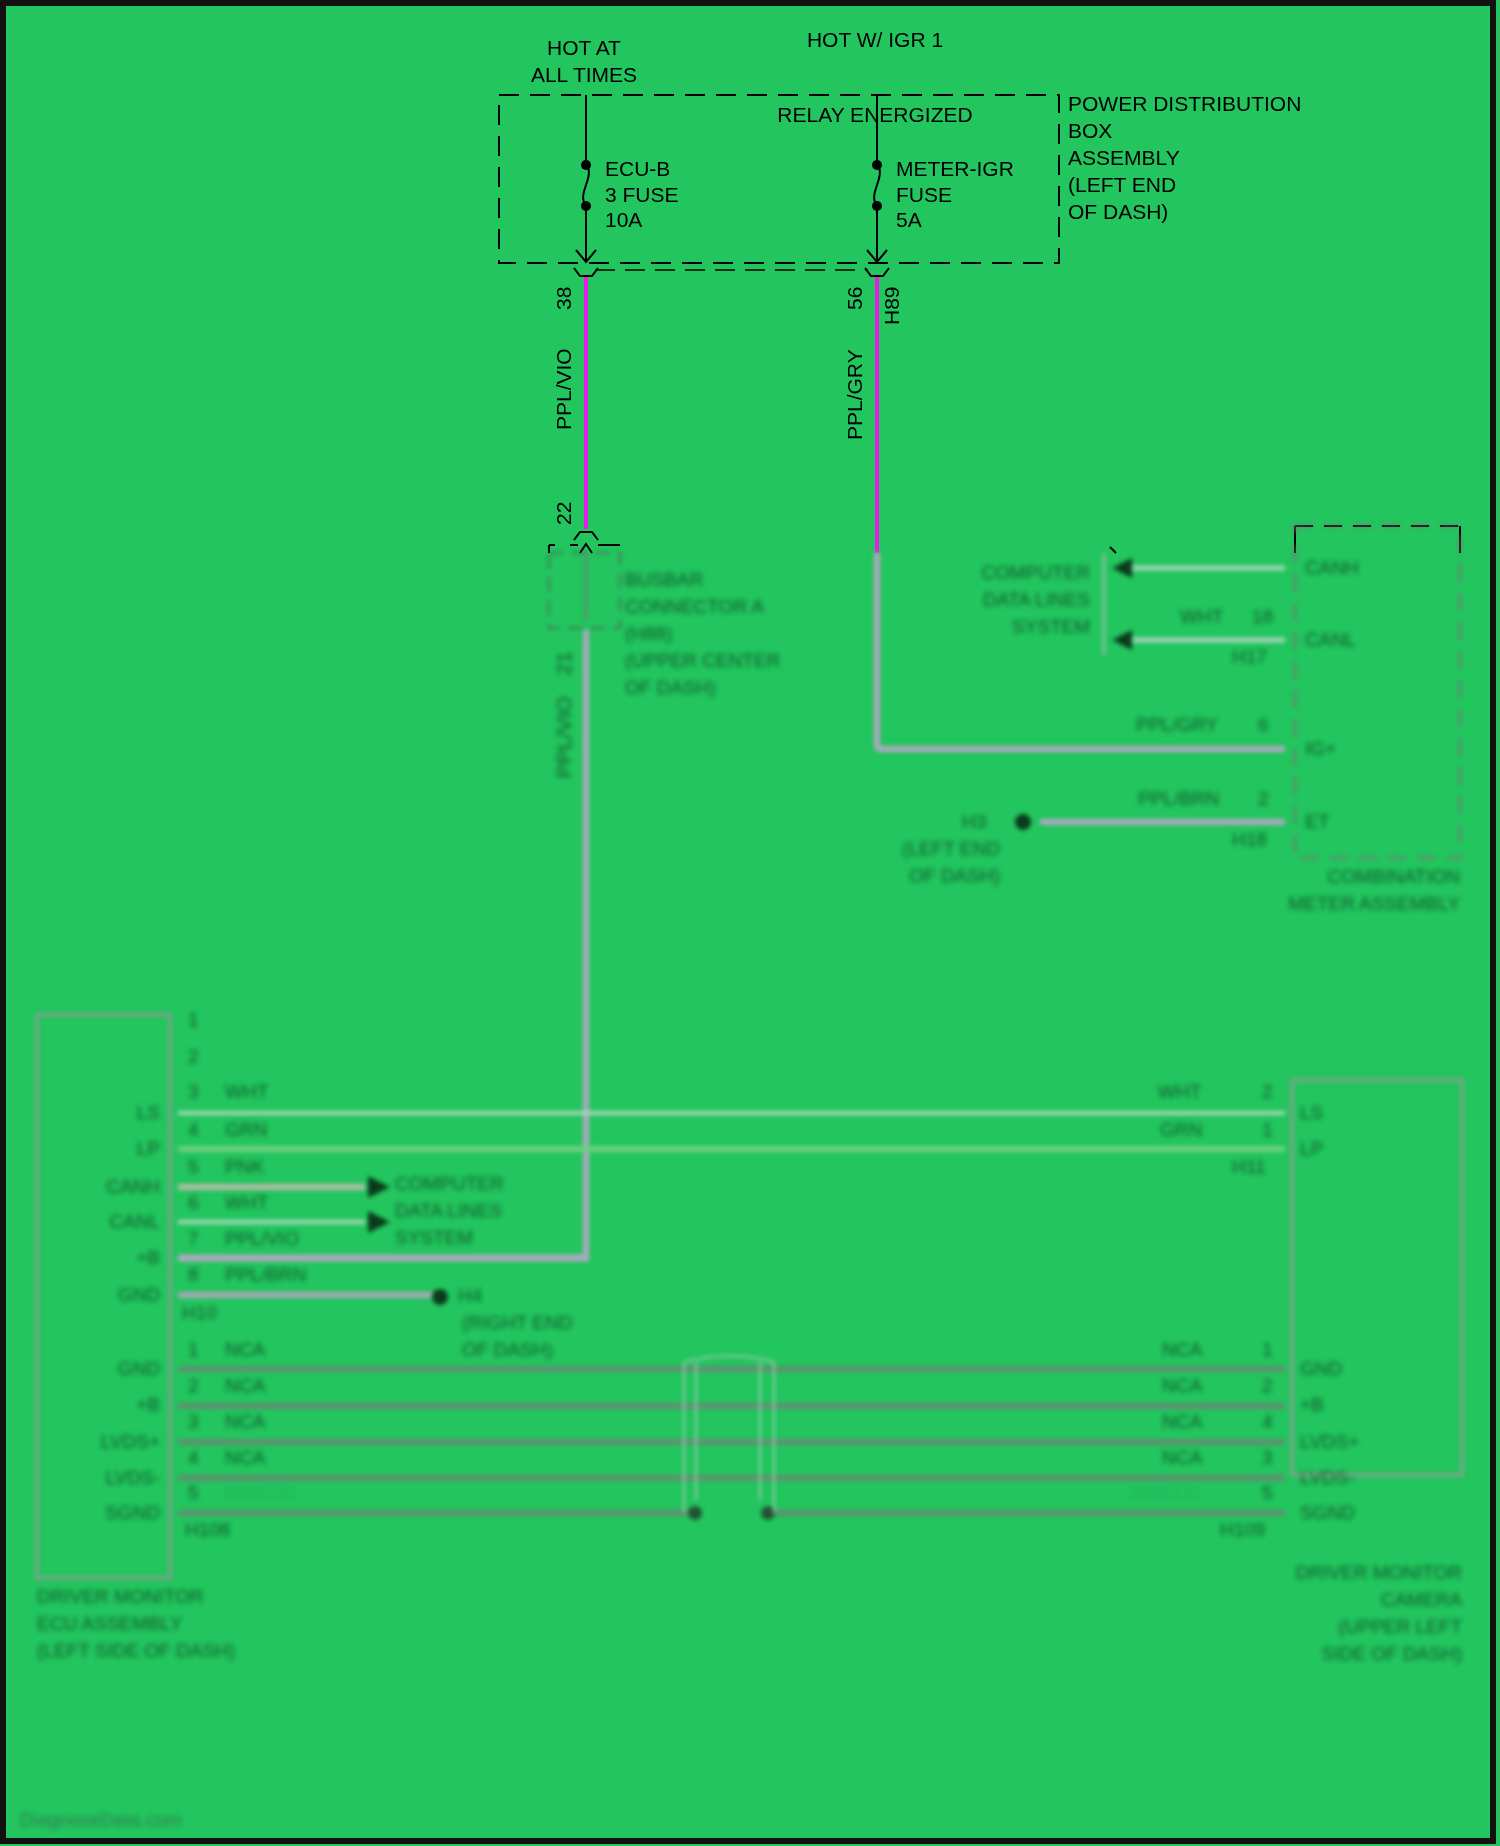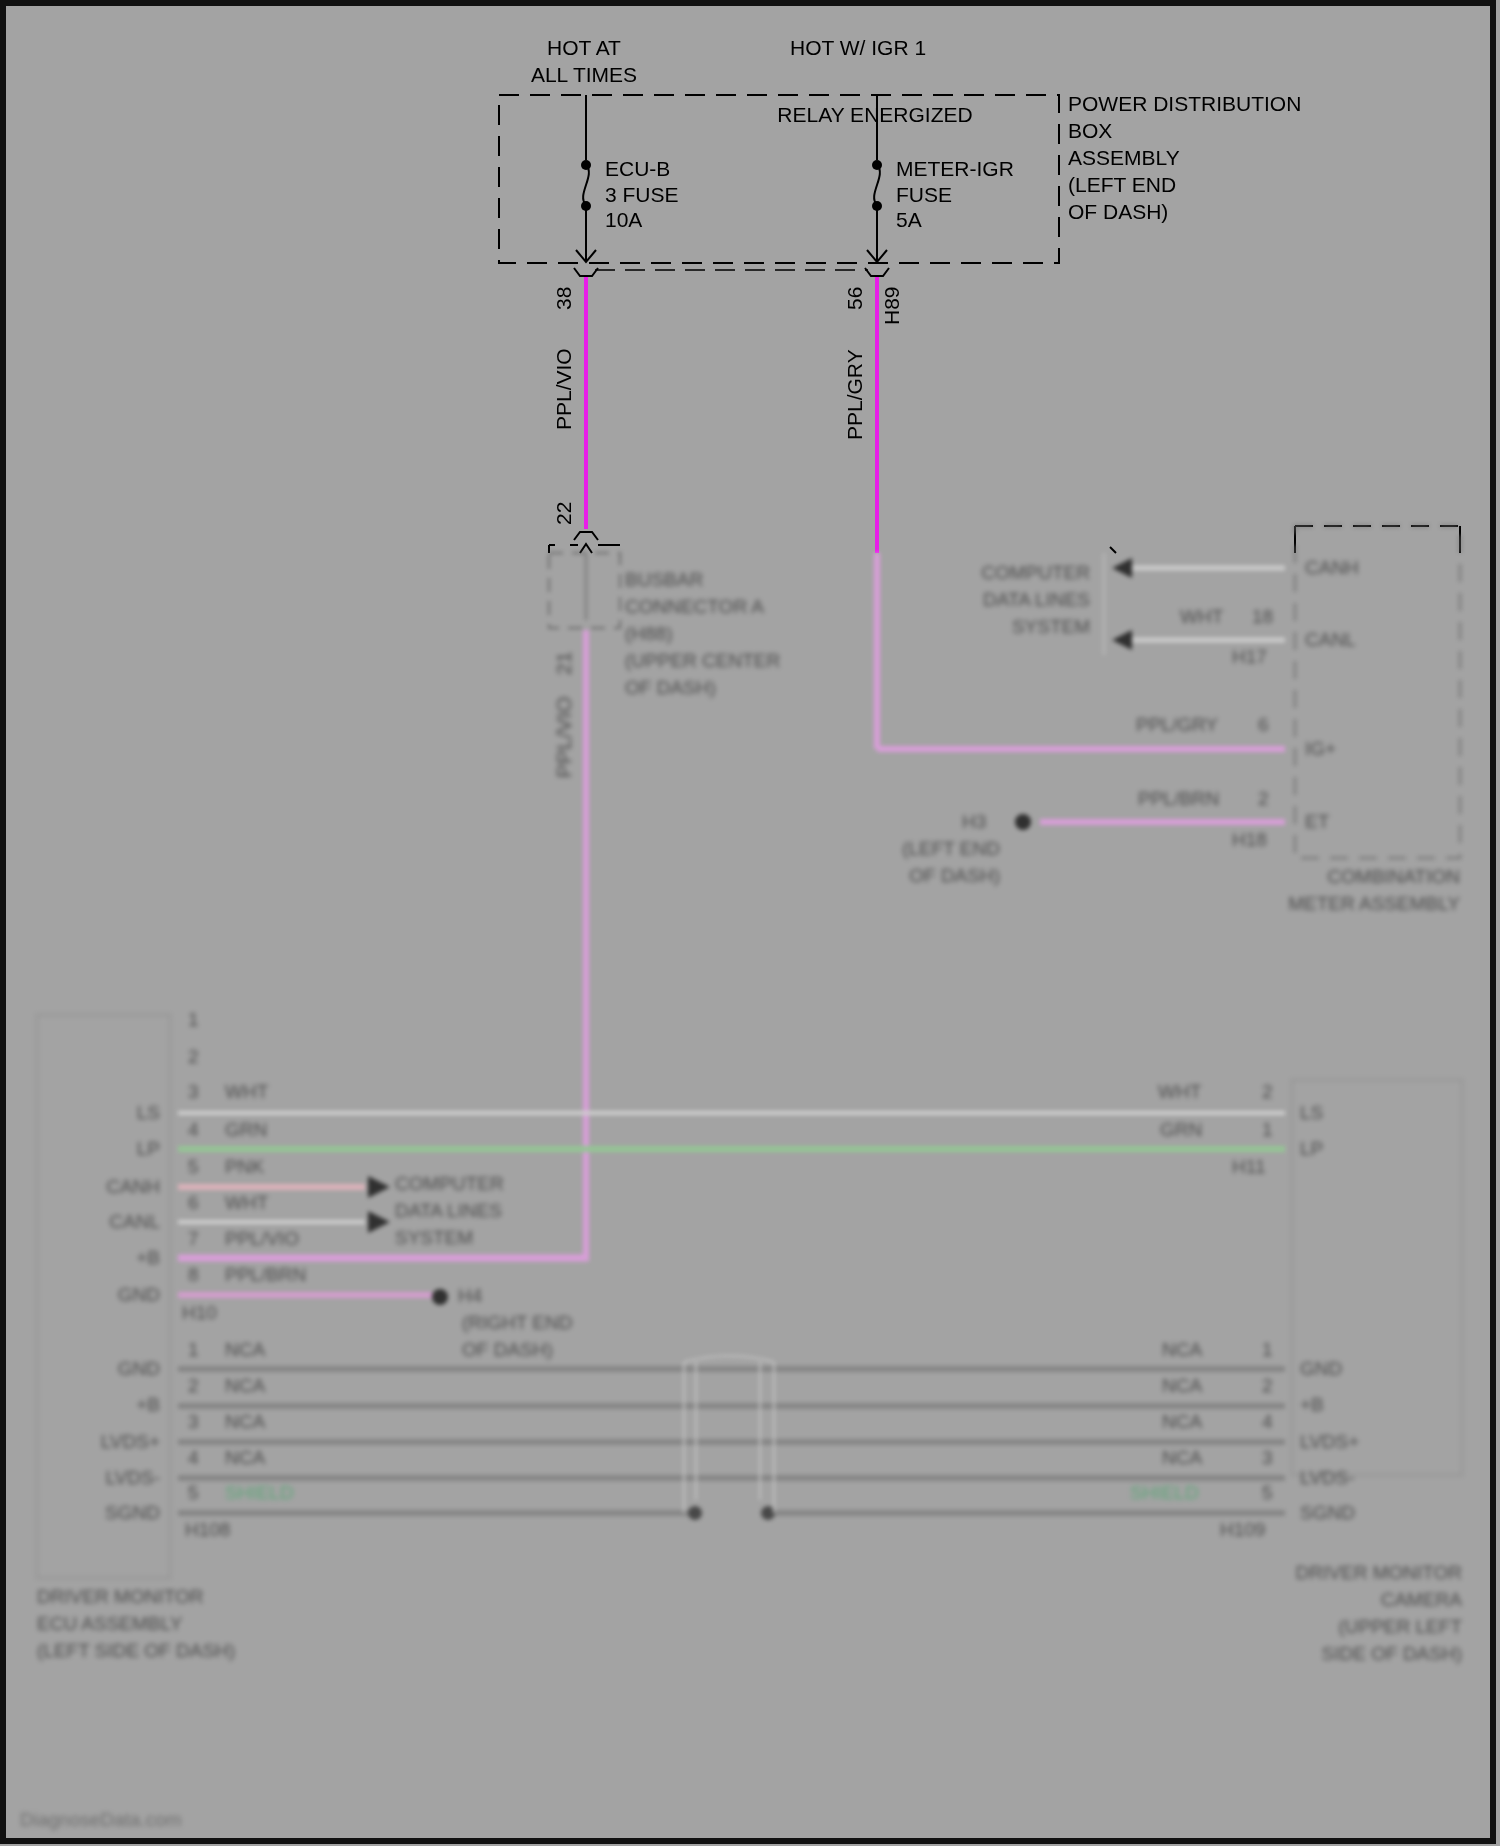--- a/index.html
+++ b/index.html
@@ -1,16 +1,16 @@
 <!DOCTYPE html>
 <html><head>
 <meta charset="utf-8">
 <style>
   html, body { margin:0; padding:0; background:#fff; }
-  #canvas { position:relative; width:1500px; height:1846px; background:#a3a3a3; overflow:hidden; font-family:"Liberation Sans", sans-serif; }
+  #canvas { position:relative; width:1500px; height:1846px; background:#22c55e; overflow:hidden; font-family:"Liberation Sans", sans-serif; }
   #frame { position:absolute; left:0; top:0; width:1500px; height:1846px; }
   .lbl { position:absolute; font-family:"Liberation Sans", sans-serif; font-size:21px; color:#000; line-height:27px; white-space:pre; }
   .sm { font-size:19px; line-height:24px; }
   .vert { position:absolute; font-family:"Liberation Sans", sans-serif; font-size:21px; color:#000; transform:rotate(-90deg); transform-origin:left top; white-space:pre; }
   .blurred { filter:blur(2.6px); opacity:0.55; }
   #blur-region { position:absolute; left:0; top:553px; width:1500px; height:1293px; }
   .r { text-align:right; }
 </style>
 </head>
 <body>
@@ -106,21 +106,21 @@
       <circle cx="695" cy="1513" r="7" fill="#222"></circle>
       <circle cx="768" cy="1513" r="7" fill="#222"></circle>
 
       <path d="M684 1362 L684 1513 M696 1362 L696 1500 M760 1362 L760 1500 M774 1362 L774 1513" stroke="#ccc" stroke-width="2"></path>
       <path d="M684 1362 Q 729 1350 774 1362" fill="none" stroke="#ccc" stroke-width="2"></path>
     </g>
   </svg>
 
   <div class="lbl" style="left:544px;top:34px;text-align:center;width:80px;">HOT AT</div>
   <div class="lbl" style="left:524px;top:61px;text-align:center;width:120px;">ALL TIMES</div>
-  <div class="lbl" style="left:790px;top:34px;text-align:left;width:170px;">HOT W/ IGR 1</div>
+  <div class="lbl" style="left:790px;top:26px;text-align:center;width:170px;">HOT W/ IGR 1</div>
   <div class="lbl" style="left:760px;top:61px;text-align:center;width:230px;margin-top:40px;">RELAY ENERGIZED</div>
 
   <div>
     <div class="lbl" style="left:1068px;top:90px;text-align:center;">POWER DISTRIBUTION</div>
     <div class="lbl" style="left:1068px;top:117px;text-align:center;">BOX</div>
     <div class="lbl" style="left:1068px;top:144px;">ASSEMBLY</div>
     <div class="lbl" style="left:1068px;top:171px;">(LEFT END</div>
     <div class="lbl" style="left:1068px;top:198px;">OF DASH)</div>
   </div>
 

